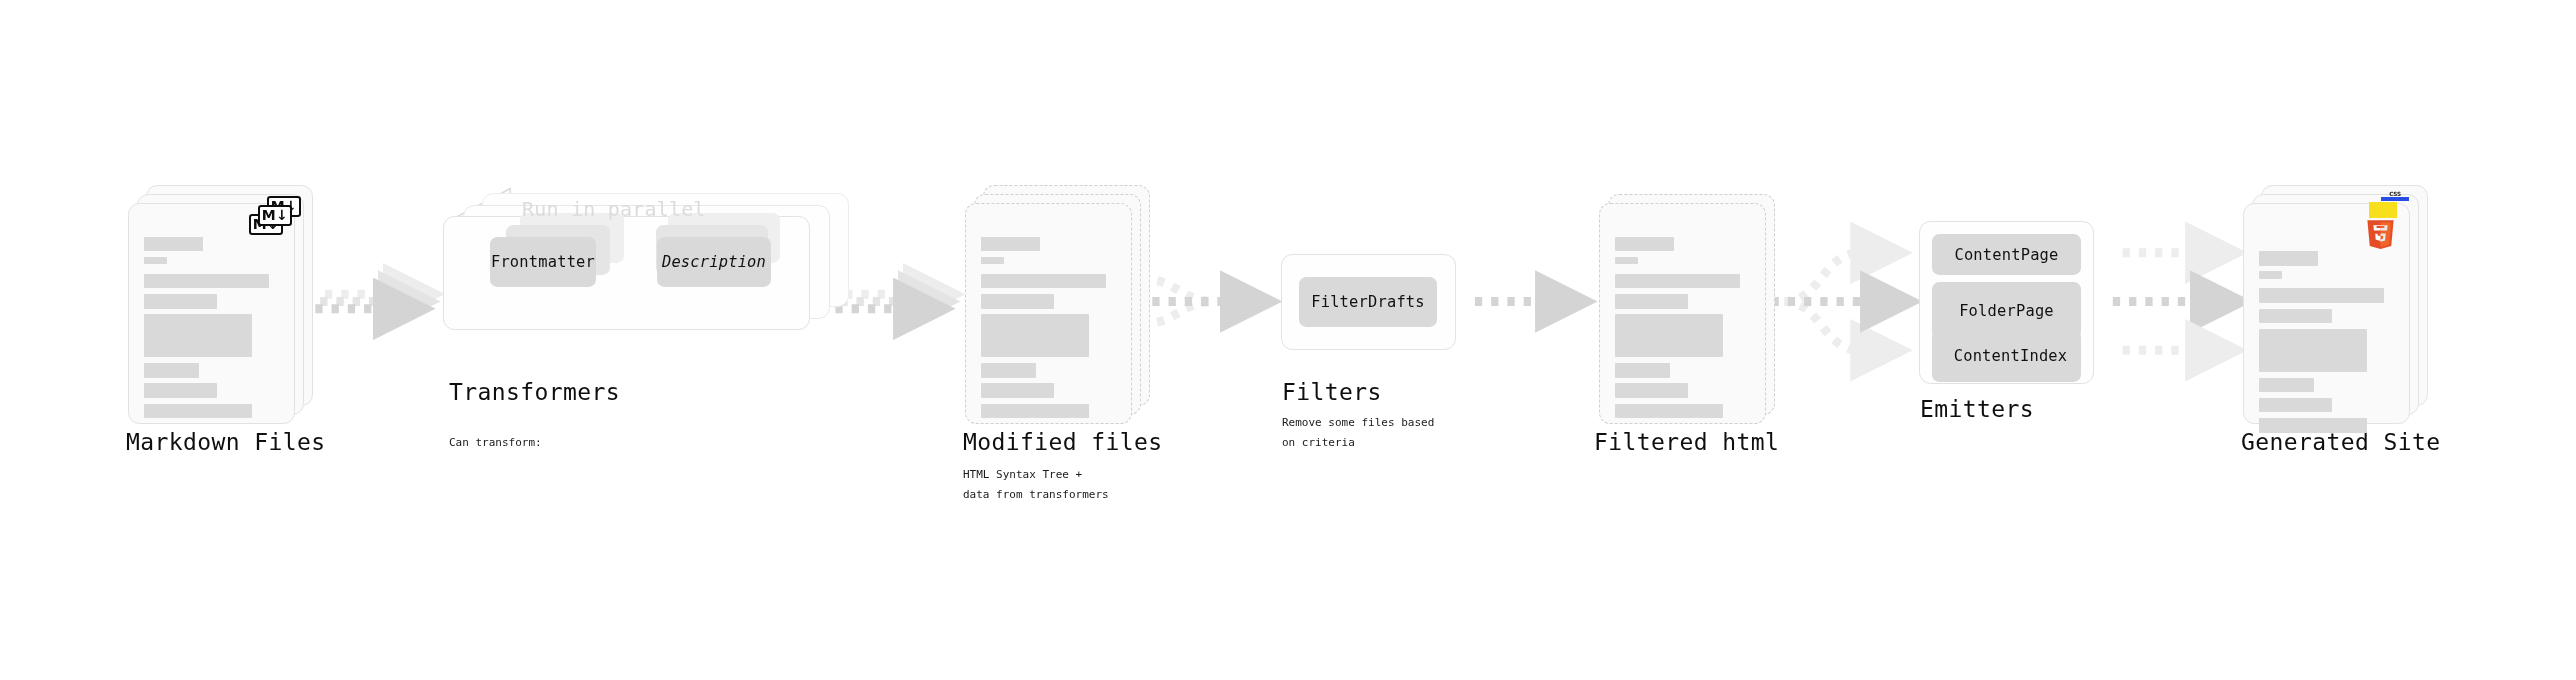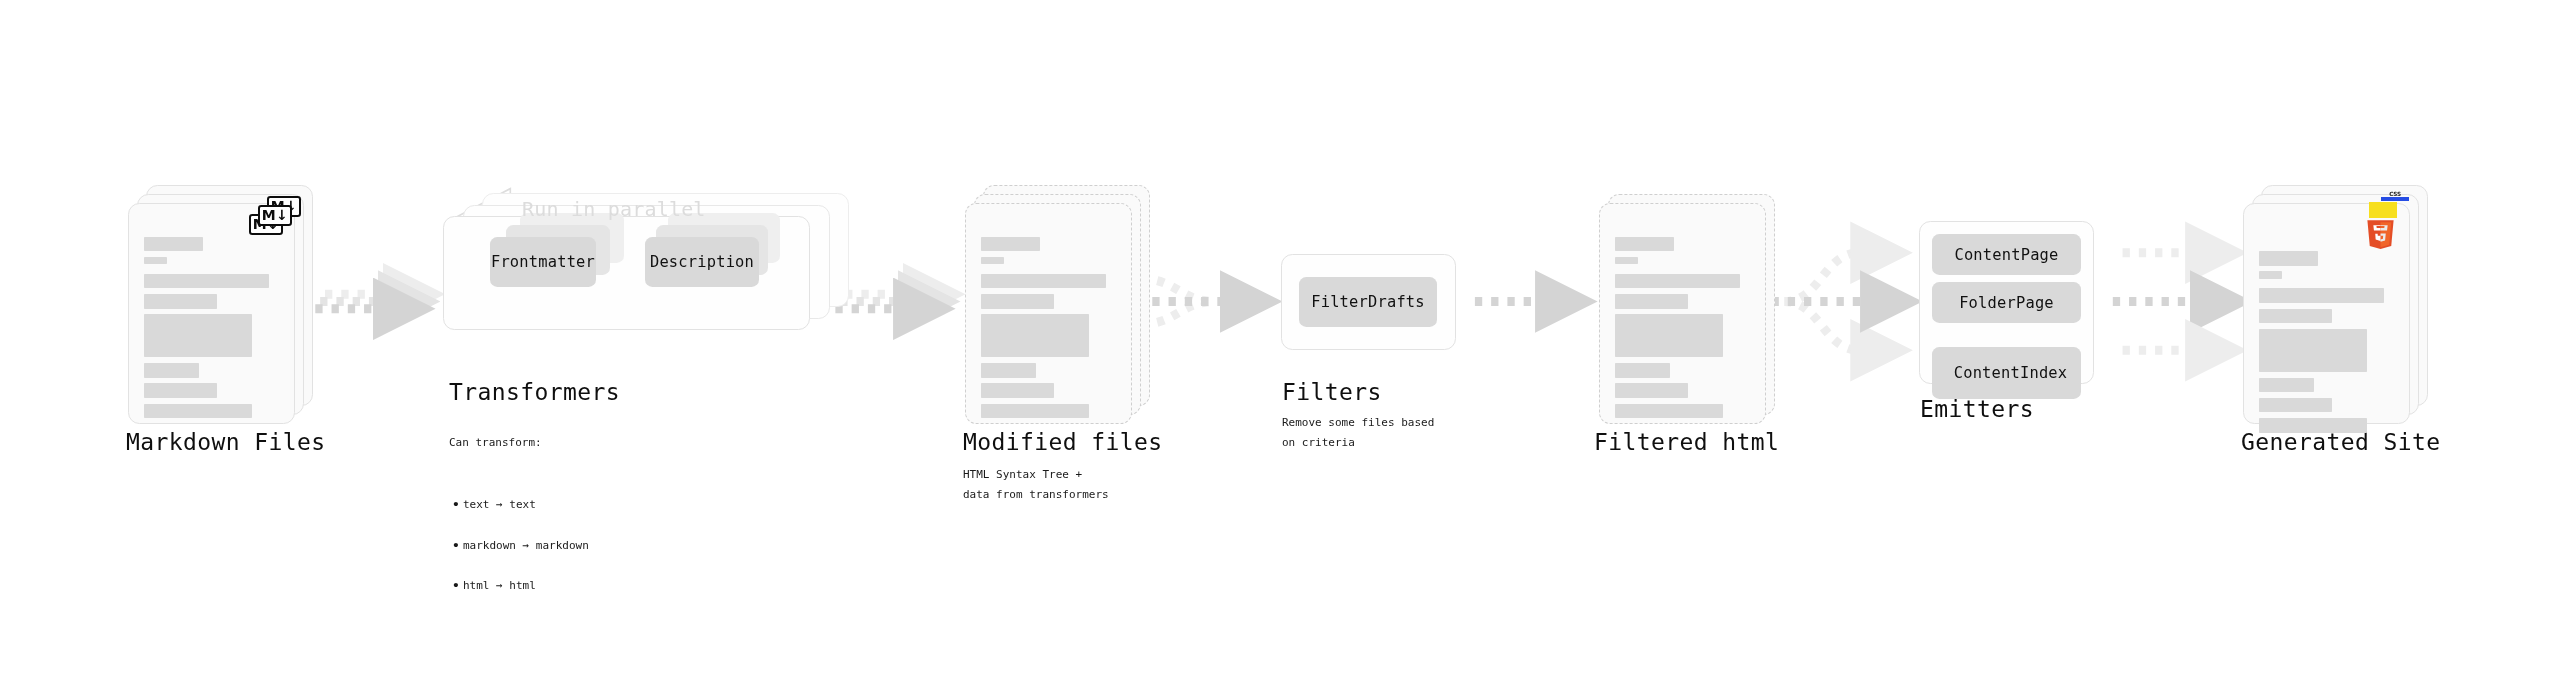--- a/index.html
+++ b/index.html
@@ -270,34 +270,29 @@
     <div class="procbox ghost2" style="left:39px; top:-9.8px; width:367px; height:114px;"></div>
     <div class="procbox ghost1" style="left:19.5px; top:1.6px;  width:367px; height:114px;"></div>
     <div class="procbox" style="left:0px;  top:13px; width:367px; height:114px; background:#fefefe;"></div>
 
     <div class="chip g2" style="left:77px;  top:9.8px; width:104px; height:50px;">x</div>
     <div class="chip g2" style="left:225px; top:9.8px; width:112px; height:50px;">x</div>
     <div class="chip g1" style="left:63px;  top:22px; width:104px; height:50px;">x</div>
     <div class="chip g1" style="left:213px; top:22px; width:112px; height:50px;">x</div>
 
     <div class="chip" style="left:47px;  top:34px; width:106px; height:50px;">Frontmatter</div>
-    <div class="chip" style="left:202px; top:34px; width:114px; height:50px;">Description</div>
+    <div class="chip" style="left:214px; top:34px; width:114px; height:50px;font-style:italic;">Description</div>
   </div>
 
   <div class="annot" style="left:522px; top:197px;">Run in parallel</div>
 
   <div class="caption-title" style="left:449px; top:379px;">Transformers</div>
 
   <div class="caption-sub" style="left:449px; top:413px;">
     <span class="lead">Can transform:</span>
-    <ul>
-      <li>text → text</li>
-      <li>markdown → markdown</li>
-      <li>html → html</li>
-    </ul>
   </div>
 
   <div class="node" style="left:965px; top:203px;">
     <div class="filestack" style="width:189px; height:221px;">
       <div class="filecard dashed back2"></div>
       <div class="filecard dashed back1"></div>
       <div class="filecard dashed front">
         <div class="skeleton">
           <div class="bar" style="width:44%"></div>
           <div class="bar h9" style="width:17%"></div>
@@ -338,22 +333,22 @@
           <div class="bar" style="width:80%"></div>
         </div>
       </div>
     </div>
   </div>
   <div class="caption-title" style="left:1594px; top:429px;">Filtered html</div>
 
   <div class="node" style="left:1919px; top:221px;">
     <div class="procbox" style="left:0; top:0; width:175px; height:163px;"></div>
     <div class="chip" style="left:13px; top:13px; width:149px; height:41px;">ContentPage</div>
-    <div class="chip" style="left:13px; top:61px; width:149px; height:41px;">FolderPage</div>
-    <div class="chip" style="left:13px; top:126px; width:149px; height:52px;padding-left:8px;">ContentIndex</div>
+    <div class="chip" style="left:13px; top:61px; width:149px; height:57px;">FolderPage</div>
+    <div class="chip" style="left:13px; top:109px; width:149px; height:52px;padding-left:8px;">ContentIndex</div>
   </div>
   <div class="caption-title" style="left:1920px; top:396px;">Emitters</div>
 
   <div class="node" style="left:2243px; top:203px;">
     <div class="filestack" style="width:189px; height:221px;">
 
       <div class="filecard back2">
         <div class="badge" style="right:18px; top:4.9px;">
           <div class="css-badge">
             <div class="txt">CSS</div>

